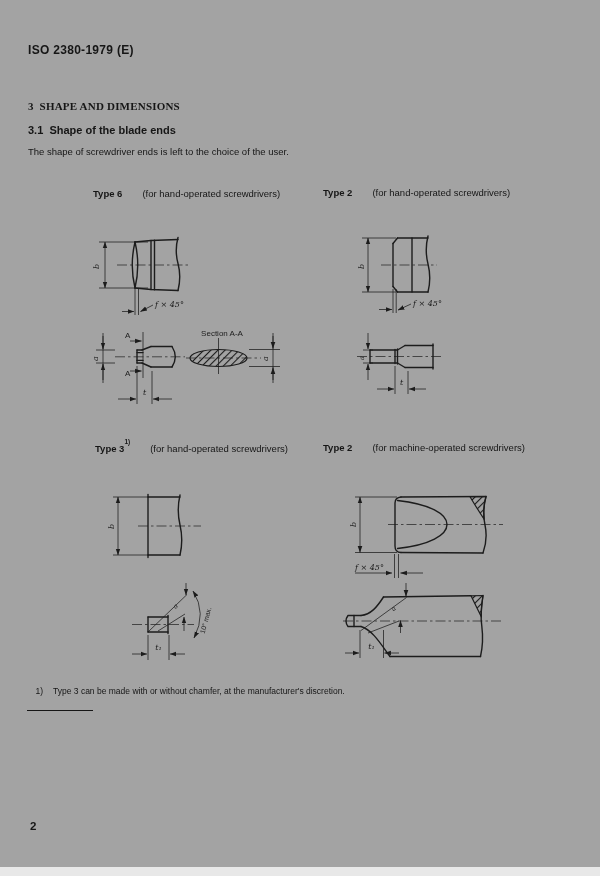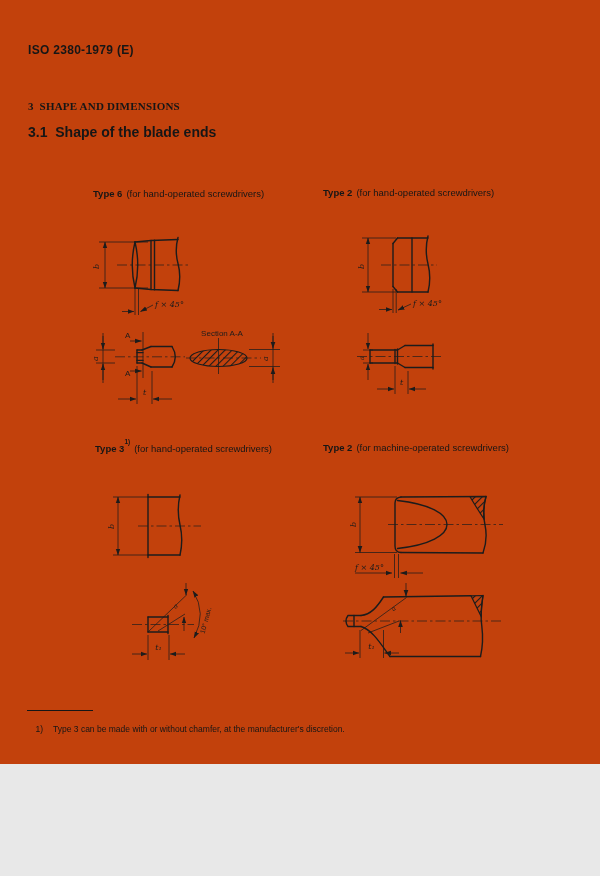--- a/index.html
+++ b/index.html
@@ -1,31 +1,31 @@
 <!DOCTYPE html>
 <html><head>
 <meta charset="utf-8">
 <style>
   html,body { margin:0; padding:0; background:#e8e8e8; }
   .page {
-    position:relative; width:600px; height:764px; margin:0 auto;
-    background:#c2410c; overflow:hidden;
+    position:relative; width:600px; height:867px; margin:0 auto;
+    background:#a3a3a3; overflow:hidden;
     font-family:"Liberation Sans", sans-serif; color:#161616;
   }
   .abs { position:absolute; white-space:pre; }
   .std-ref  { left:28px; top:43px;  font-weight:bold; font-size:12px; letter-spacing:.3px; }
   .sec      { left:28px; top:100px; font-weight:bold; font-size:11px; letter-spacing:.2px;font-family:Liberation Serif, serif; }
-  .subsec   { left:28px; top:124px; font-weight:bold; font-size:14px; }
+  .subsec   { left:28px; top:124px; font-weight:bold; font-size:11px; }
   .intro    { left:28px; top:146px; font-size:9.5px; }
   .figtitle { font-size:9.5px; white-space:nowrap; }
   .ftname   { font-weight:bold; }
   .ftsup    { font-weight:bold; font-size:6.5px; position:relative; top:-4px; }
-  .ftdesc   { margin-left:4px; }
+  .ftdesc   { margin-left:20px; }
   .fnrule   { position:absolute; left:27px; top:710px; width:66px; height:0; border-top:1px solid #161616; }
-  .footnote { left:26px; top:714px; font-size:8.5px; }
+  .footnote { left:26px; top:676px; font-size:8.5px; }
   .fnmark   { margin-right:10px; }
   .pagenum  { left:30px; top:820px; font-weight:bold; font-size:11.5px; }
 
   svg.fig { position:absolute; overflow:visible; }
   .thick { fill:none; stroke:#1c1c1c; stroke-width:1.4; stroke-linecap:round; stroke-linejoin:round; }
   .outl  { stroke:#1c1c1c; stroke-width:1.2; stroke-linejoin:round; }
   .thin  { fill:none; stroke:#1c1c1c; stroke-width:.75; }
   .cl    { fill:none; stroke:#1c1c1c; stroke-width:.7; stroke-dasharray:10 3 2.5 3; }
   .dim    { font:italic 8px "DejaVu Serif", serif; fill:#1c1c1c; }
   .dim-sm { font:italic 6.5px "DejaVu Serif", serif; fill:#1c1c1c; }
@@ -33,20 +33,21 @@
   .lbl-sm { font:6.8px "Liberation Sans", sans-serif; fill:#1c1c1c; }
 </style>
 </head>
 <body>
 
 <div class="page">
 
   <div class="abs std-ref">ISO 2380-1979 (E)</div>
   <div class="abs sec">3  SHAPE AND DIMENSIONS</div>
   <div class="abs subsec">3.1  Shape of the blade ends</div>
+  <div class="abs intro">The shape of screwdriver ends is left to the choice of the user.</div>
 
   <div class="abs figtitle" style="left:93px; top:187px;">
     <span class="ftname">Type 6</span><sup class="ftsup"></sup><span class="ftdesc">(for hand-operated screwdrivers)</span>
   </div>
   <div class="abs figtitle" style="left:323px; top:186px;">
     <span class="ftname">Type 2</span><sup class="ftsup"></sup><span class="ftdesc">(for hand-operated screwdrivers)</span>
   </div>
   <div class="abs figtitle" style="left:95px; top:442px;">
     <span class="ftname">Type 3</span><sup class="ftsup">1)</sup><span class="ftdesc">(for hand-operated screwdrivers)</span>
   </div>

